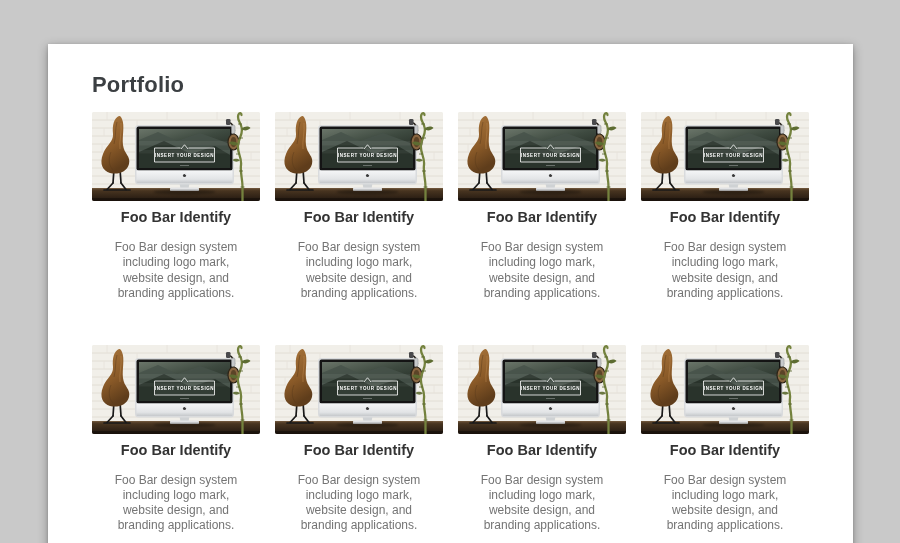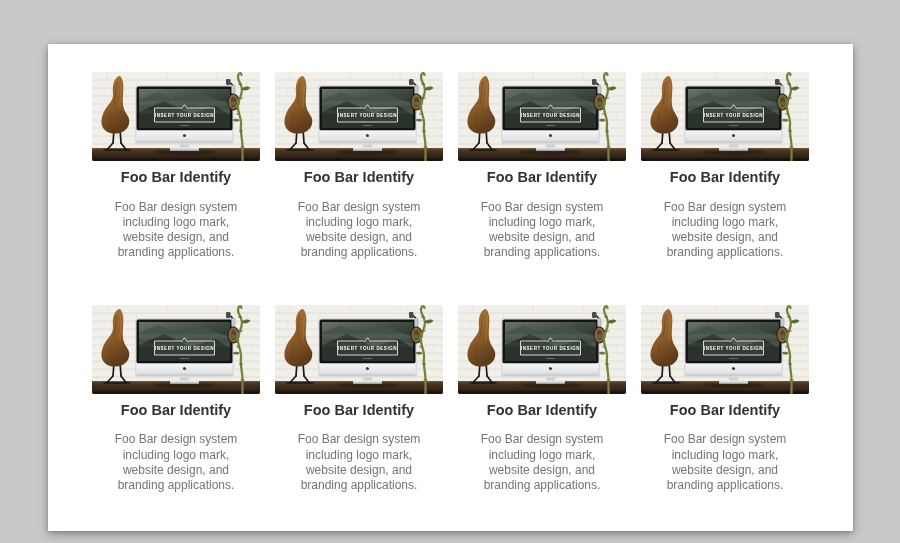--- a/index.html
+++ b/index.html
@@ -187,20 +187,21 @@
         <path d="M 292,64 C 286,58 278,58 274,62 C 280,68 288,68 292,64 Z" fill="#5d6c31"></path>
         <path d="M 299,34 C 305,28 313,28 317,32 C 311,38 303,38 299,34 Z" fill="#5d6c31"></path>
         <path d="M 296,96 C 290,92 284,93 281,96 C 286,101 293,100 296,96 Z" fill="#5d6c31" opacity="0.9"></path>
       </g>
     </g>
   </defs>
 </svg>
 
 <div class="stage">
   <main class="panel">
+    <h1 class="page-title">Portfolio</h1>
     <div class="grid">
   <article class="item">
     <a class="thumb">
       <svg viewBox="0 0 336 178" xmlns="http://www.w3.org/2000/svg">
         <use href="#imac-scene" xlink:href="#imac-scene"></use>
       </svg>
     </a>
     <h3 class="item-title">Foo Bar Identify</h3>
     <p class="item-desc">Foo Bar design system including logo mark, website design, and branding applications.</p>
   </article>

